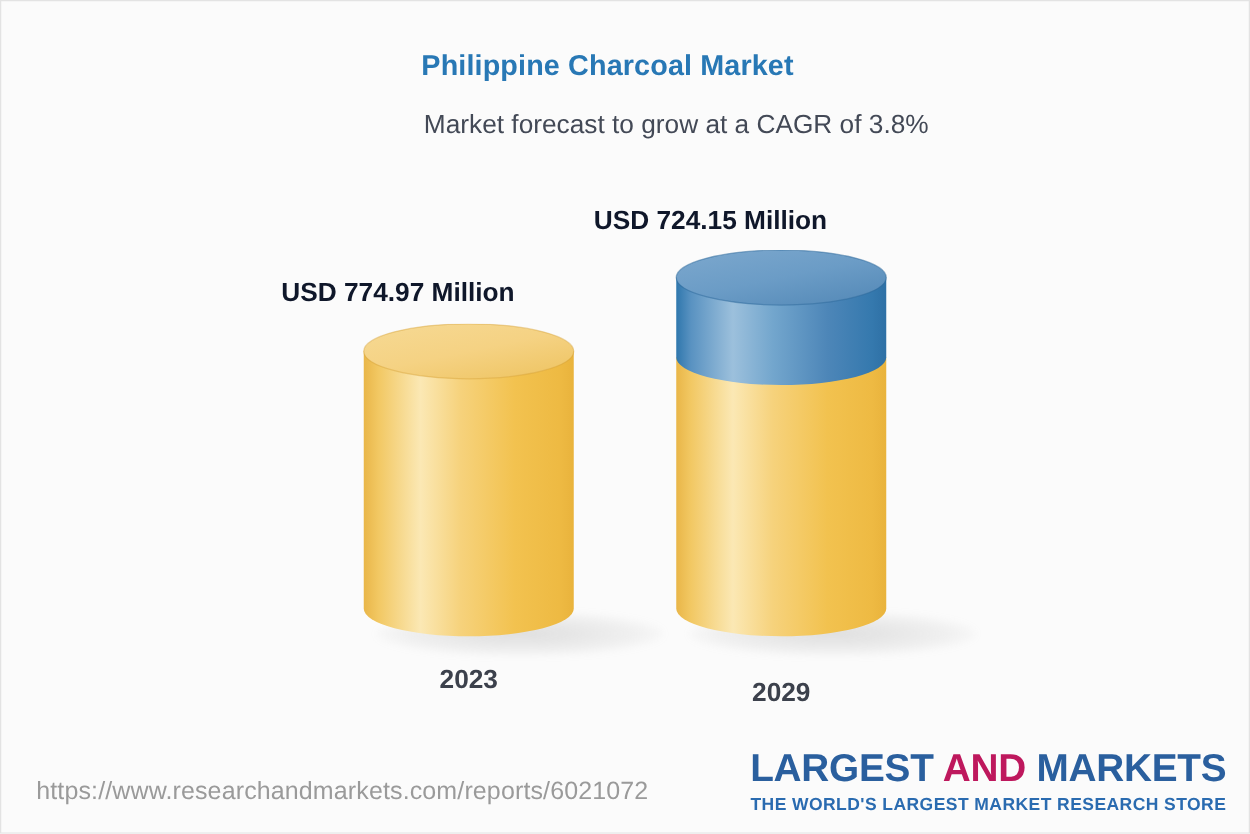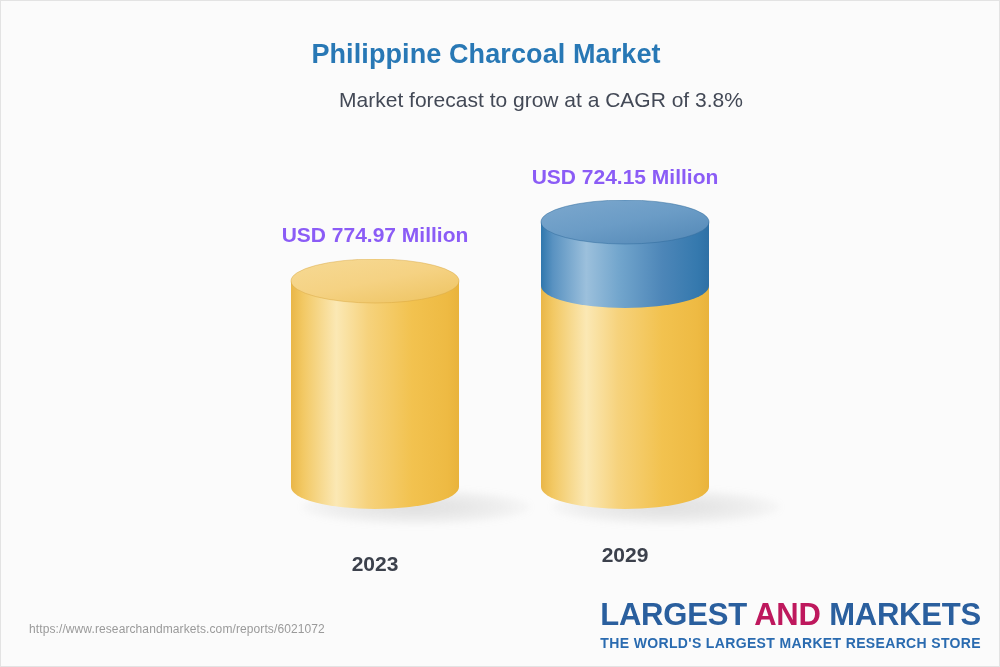--- a/index.html
+++ b/index.html
@@ -20,21 +20,21 @@
     box-sizing: border-box;
     overflow: hidden;
   }
   
   .chart-title {
     position: absolute;
     left: 0;
     top: 38px;
     width: 970px;
     text-align: center;
-    font-size: 27px;
+    font-size: 23px;
     font-weight: bold;
     color: #2878b5;
     letter-spacing: 0.1px;
   }
   .chart-subtitle {
     position: absolute;
     left: 0;
     top: 87px;
     width: 1000px;
     text-align: center;
@@ -47,24 +47,23 @@
   .plot {
     position: absolute;
     left: 0;
     top: 0;
     width: 1000px;
     height: 600px;
   }
   .value-label {
     position: absolute;
     width: 300px;
-    text-align: center;
     font-size: 21px;
     font-weight: bold;
-    color: #8b5cf6;
+    color: #0f172a;
     white-space: nowrap;
   }
   .cat-label {
     position: absolute;
     width: 300px;
     text-align: center;
     font-size: 21px;
     font-weight: bold;
     color: #3c414c;
   }
@@ -75,21 +74,21 @@
     position: absolute;
     border-radius: 50%;
     background: radial-gradient(ellipse at center, rgba(140,140,140,0.26) 0%, rgba(160,160,160,0.12) 55%, rgba(200,200,200,0.0) 78%);
     filter: blur(3px);
   }
   
   .footer-url {
     position: absolute;
     left: 28px;
     top: 621px;
-    font-size: 12px;
+    font-size: 20px;
     color: #9a9a9a;
     letter-spacing: 0.1px;
   }
   .logo {
     position: absolute;
     right: 18px;
     top: 598px;
     text-align: right;
     line-height: 1;
   }
@@ -143,21 +142,21 @@
           <stop offset="1" stop-color="#eec462"></stop>
         </linearGradient>
       </defs>
 
       <path d="M 4 22 L 4 228 A 84 22 0 0 0 172 228 L 172 22 Z" fill="url(#yellowBody1)"></path>
 
       <ellipse cx="88" cy="22" rx="84" ry="22" fill="url(#yellowTop1)"></ellipse>
       <ellipse cx="88" cy="22" rx="84" ry="22" fill="none" stroke="rgba(214,165,60,0.45)" stroke-width="1"></ellipse>
     </svg>
 
-    <div class="cat-label" style="left:224px; top:531px;margin-top:20px;">2023</div>
+    <div class="cat-label" style="left:224px; top:531px;">2023</div>
 
     <div class="value-label" style="left:474px; top:164px;">USD 724.15 Million</div>
 
     <div class="cyl-shadow" style="left:550px; top:488px; width:230px; height:36px;"></div>
 
     <svg class="cyl" style="left:536px; top:199px;" width="176" height="313" viewBox="0 0 176 313">
       <defs>
         <linearGradient id="yellowBody2" x1="0" y1="0" x2="1" y2="0">
           <stop offset="0" stop-color="#e9b648"></stop>
           <stop offset="0.07" stop-color="#f2c863"></stop>

